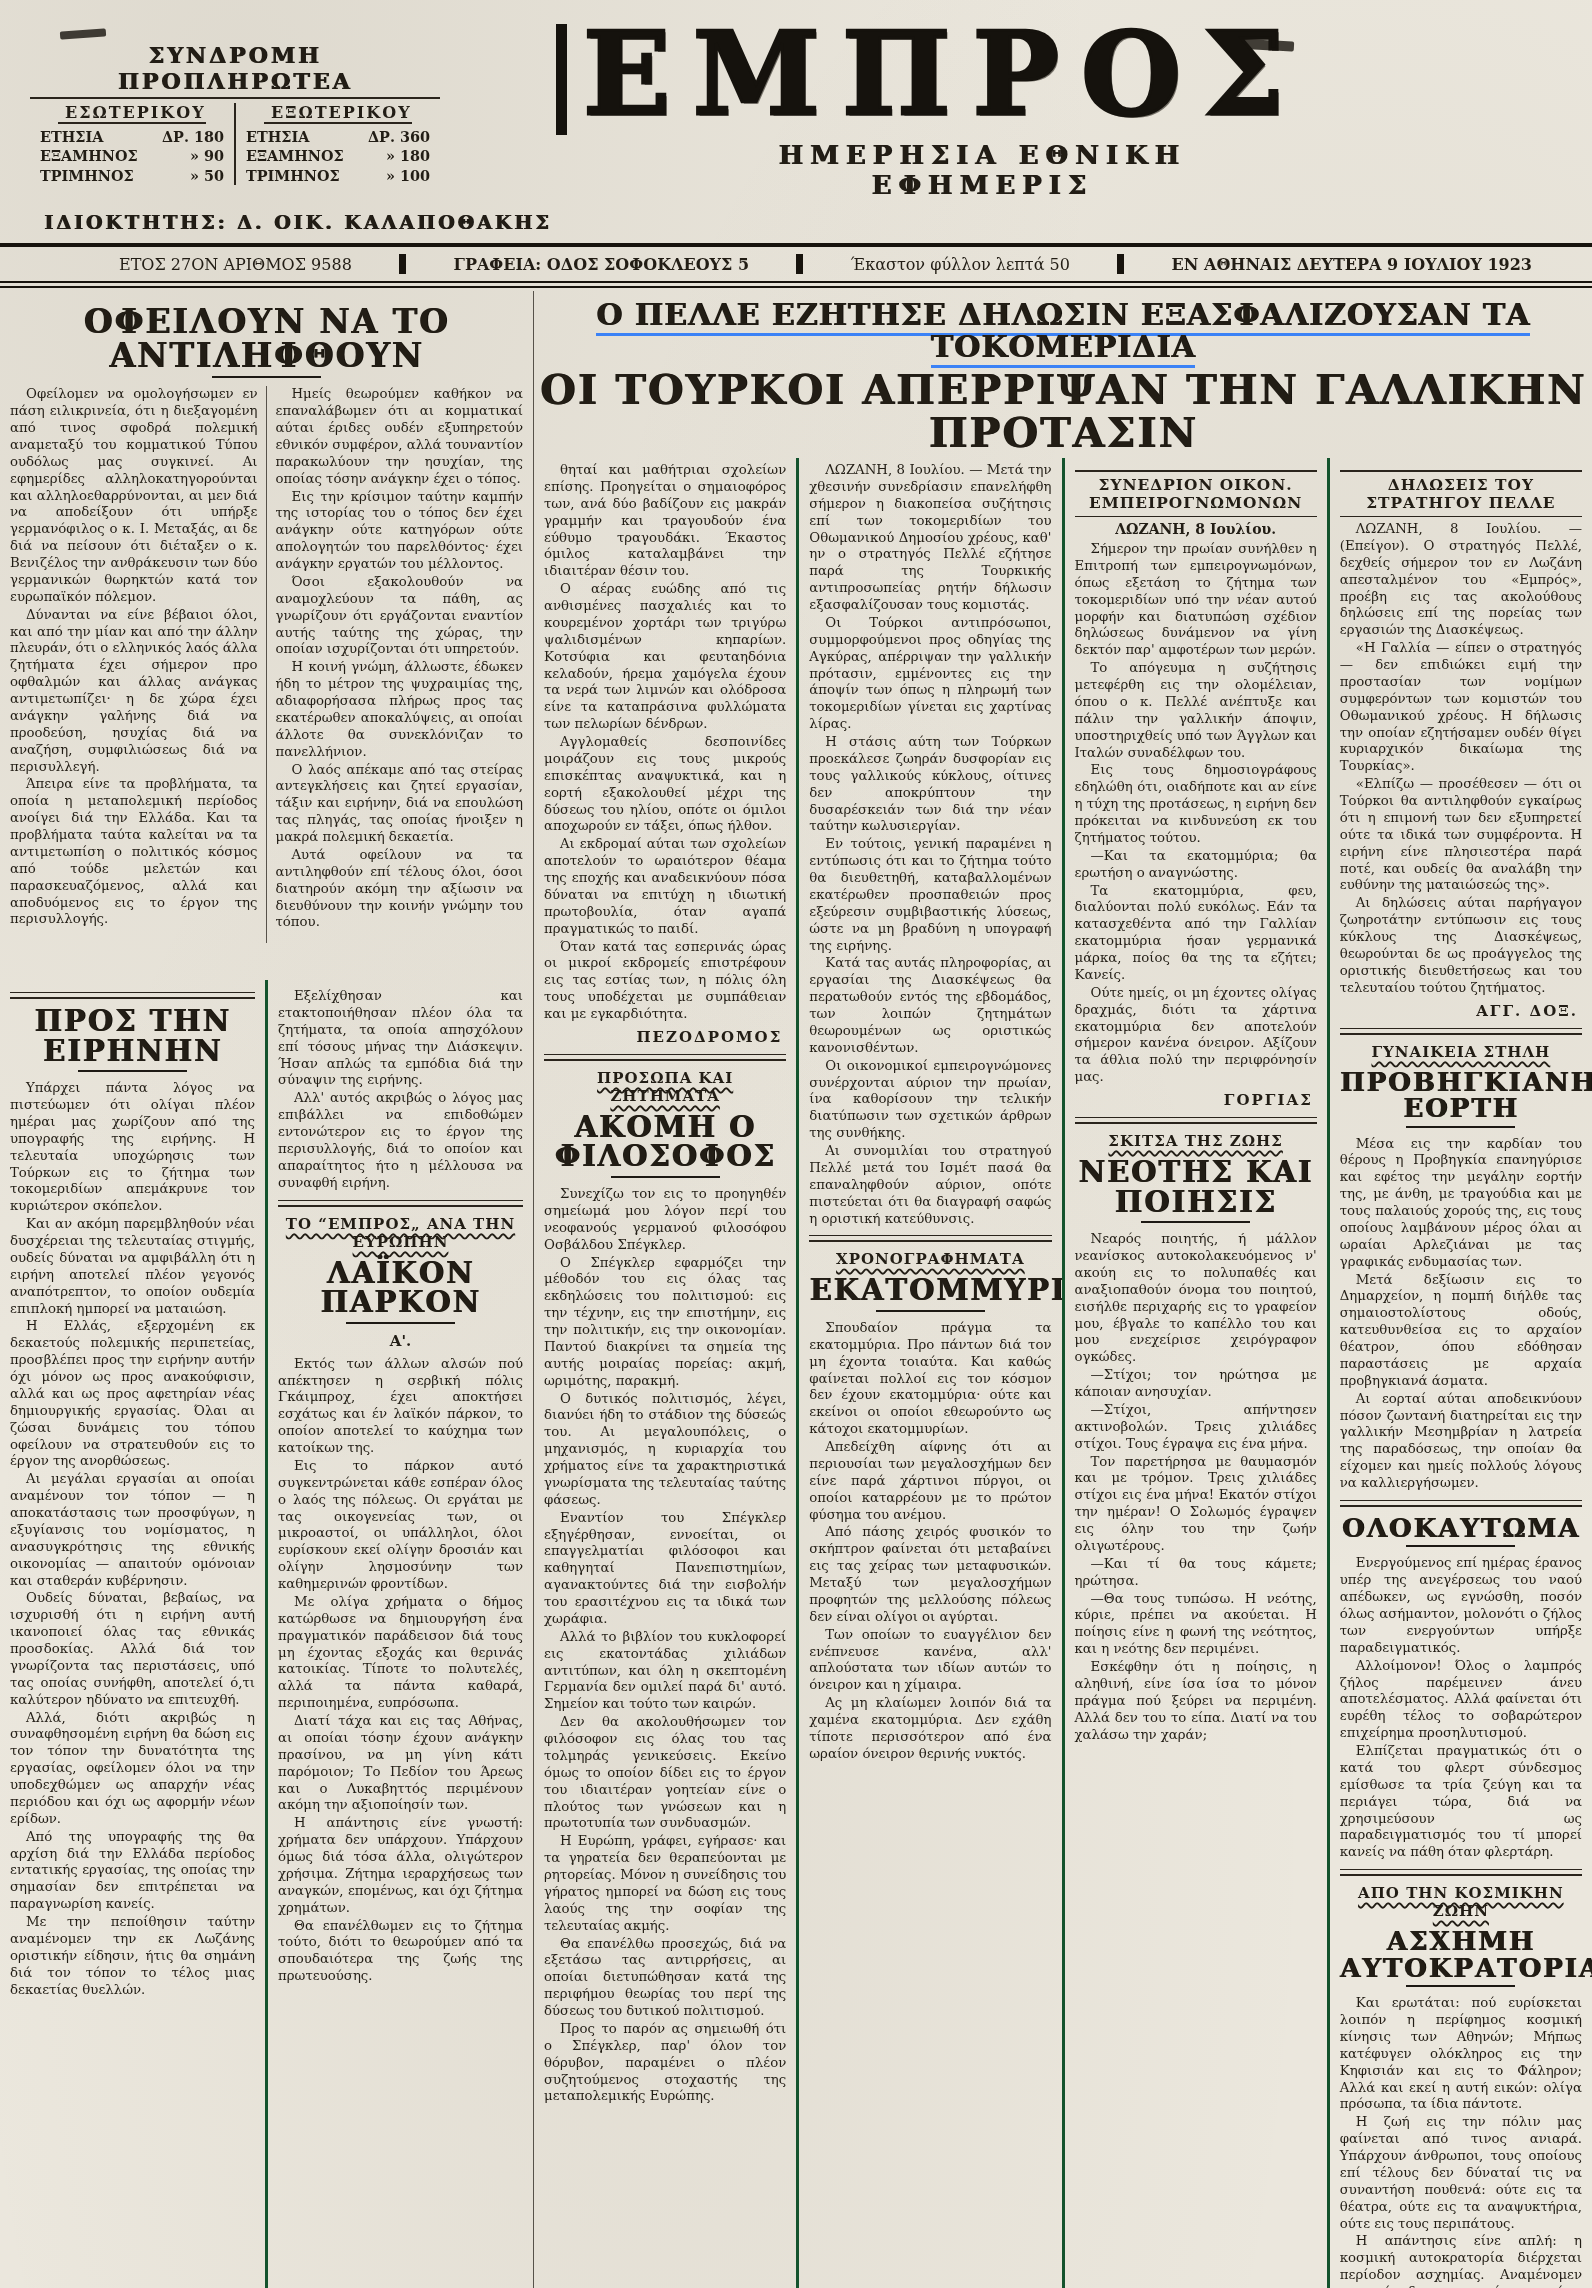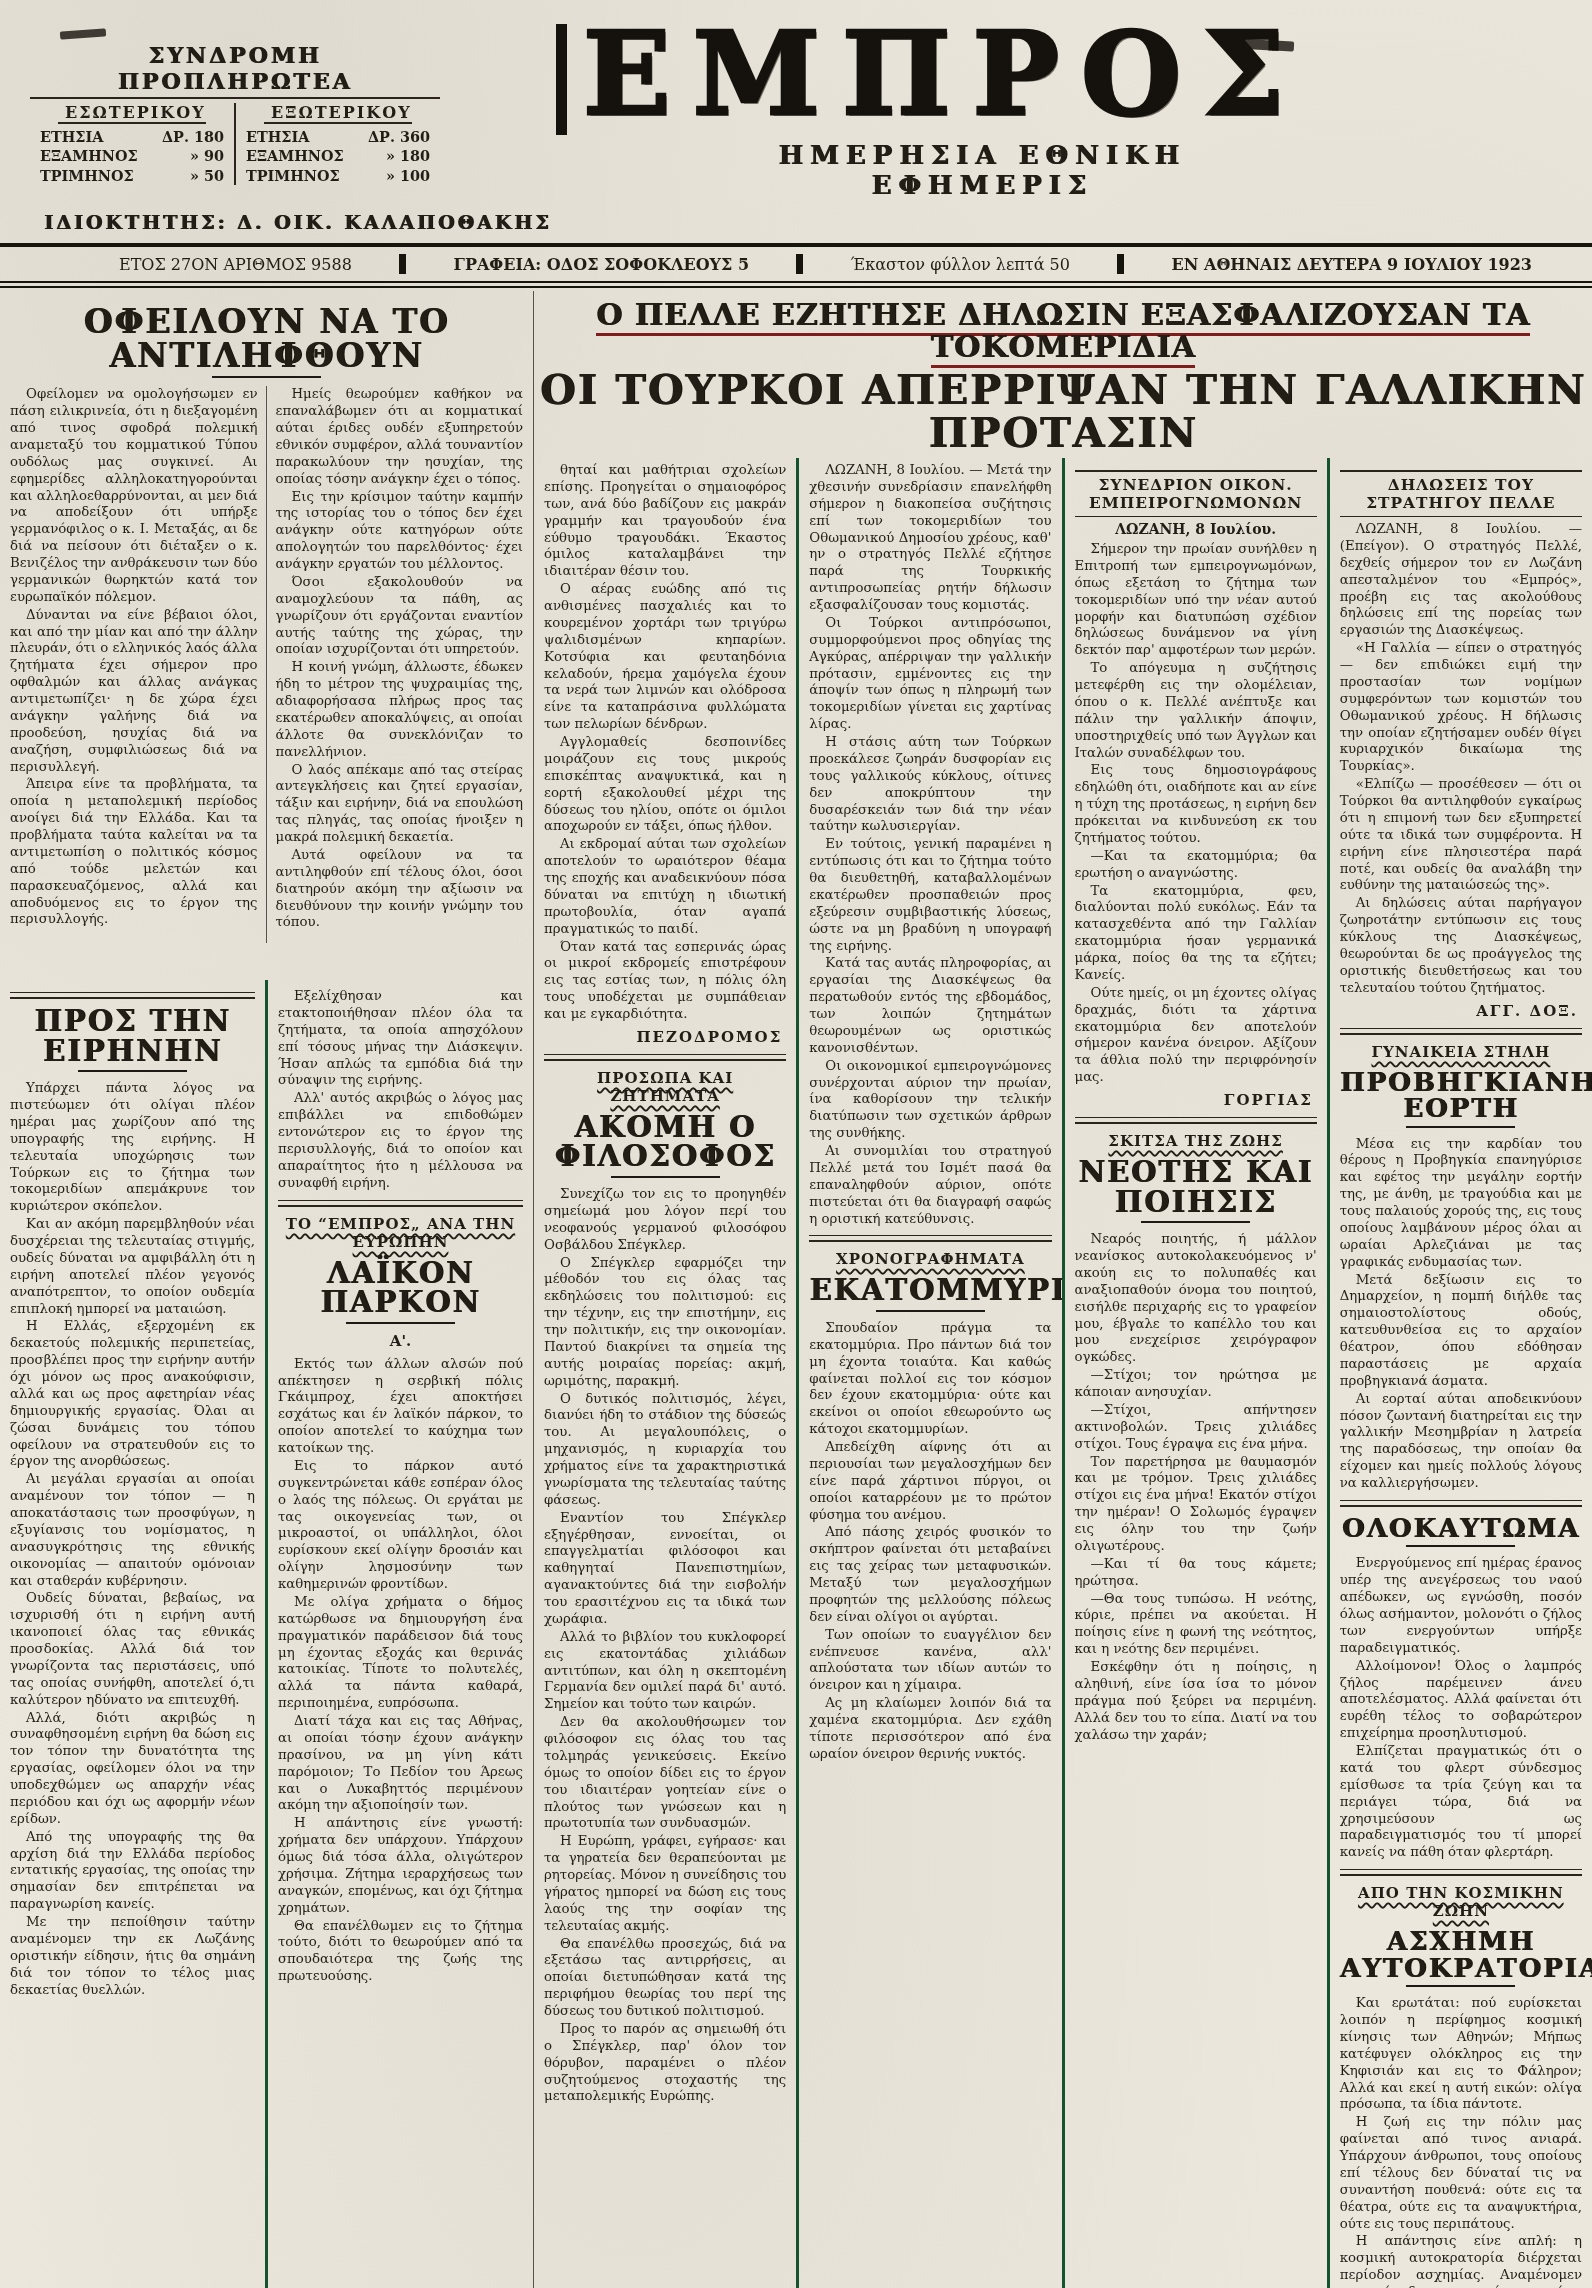--- a/index.html
+++ b/index.html
@@ -49,21 +49,21 @@
   .col + .col{border-left:3px solid #14532d;}
   
   .editorial{height:683px;padding:6px 10px 0;overflow:hidden;}
   .twocol{columns:2;column-gap:18px;column-rule:1px solid #57524a;column-fill:auto;height:557px;}
   .left-bottom{flex:1;display:flex;overflow:hidden;}
   .left-bottom .col{flex:1;}
   
   .lead-heads{height:159px;text-align:center;padding-top:8px;overflow:hidden;}
   .lh1{font-size:30px;font-weight:bold;letter-spacing:1px;line-height:1.05;
     text-shadow:1px 0 0 #17130d;}
-  .lh1 span{border-bottom:3px solid #7f1d1d;padding-bottom:1px;}
+  .lh1 span{border-bottom:3px solid #3b82f6;padding-bottom:1px;}
   .lh2{font-size:41px;font-weight:bold;letter-spacing:2px;line-height:1.05;margin-top:7px;
     text-shadow:1px 0 0 #17130d;}
   .right-cols{flex:1;display:flex;overflow:hidden;}
   .right-cols .col{flex:1;}
   
   .kicker{font-size:15px;font-weight:bold;text-align:center;letter-spacing:1px;margin:6px 0 2px;
     text-decoration:underline wavy 1.5px;text-underline-offset:4px;}
   .sec-title{font-size:29px;font-weight:bold;text-align:center;letter-spacing:2px;margin:8px 0 2px;
     line-height:1.02;text-shadow:1px 0 0 #17130d;}
   .sec-title.lg{font-size:33px;}

